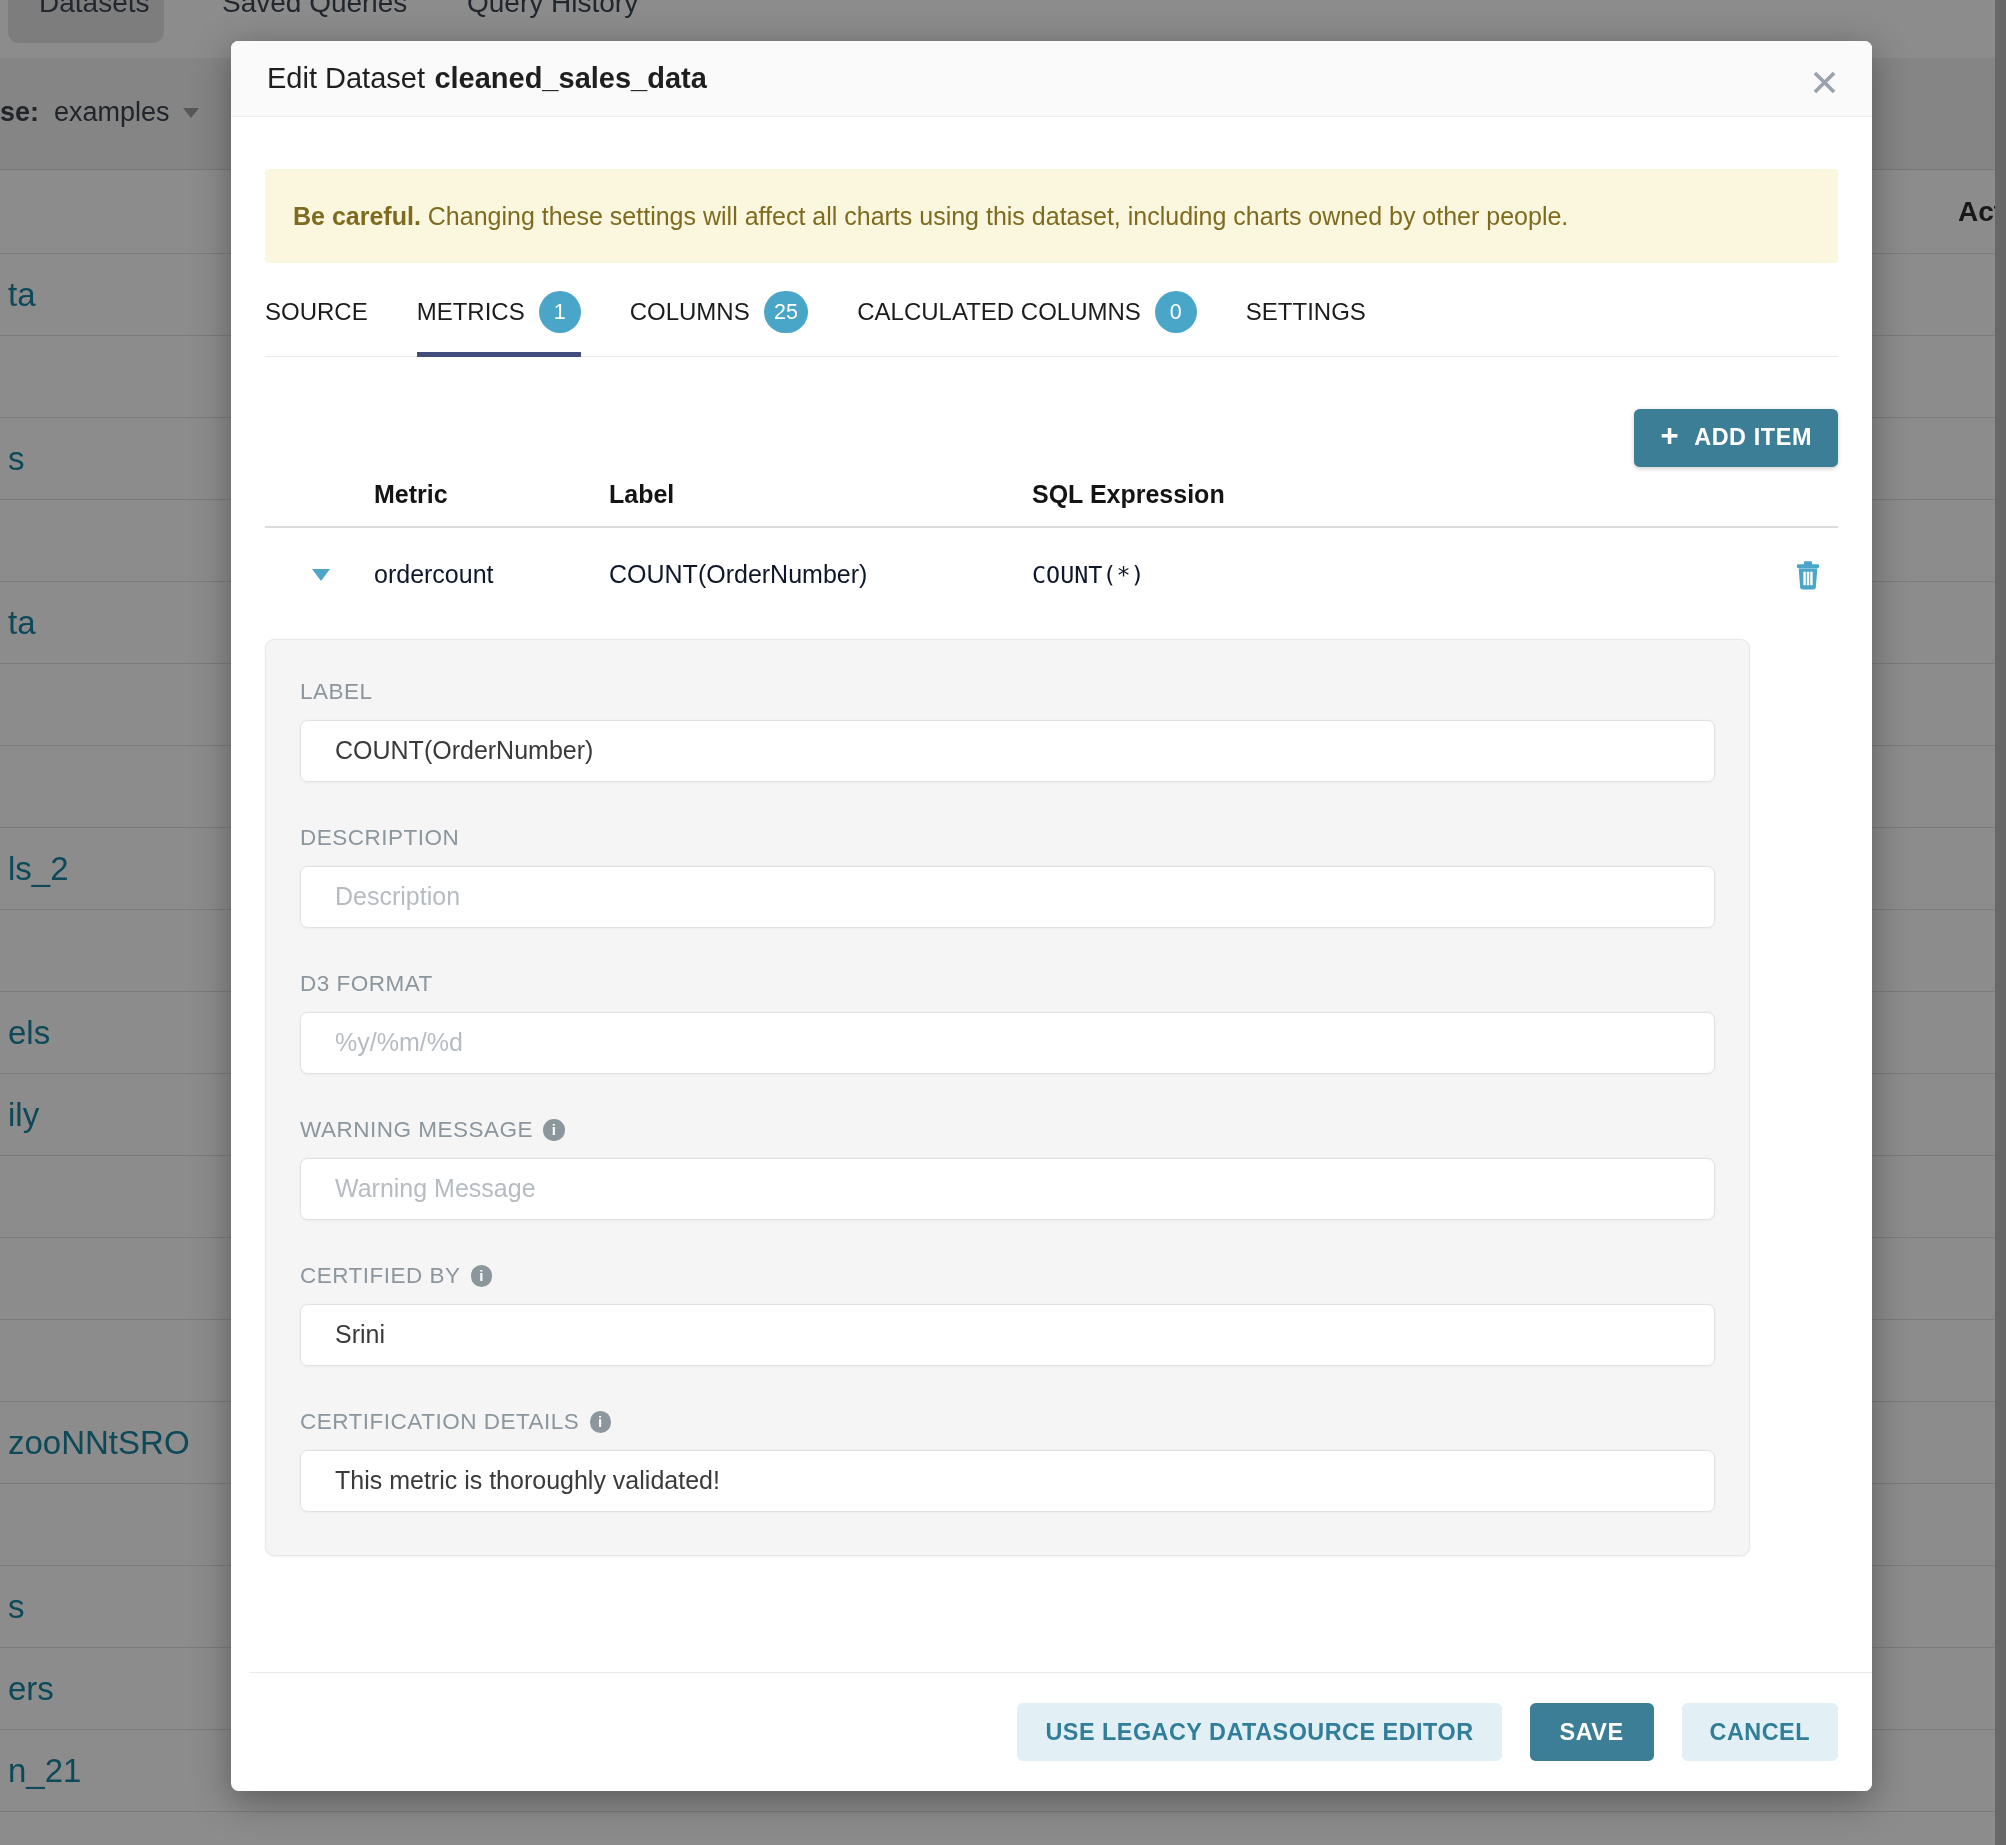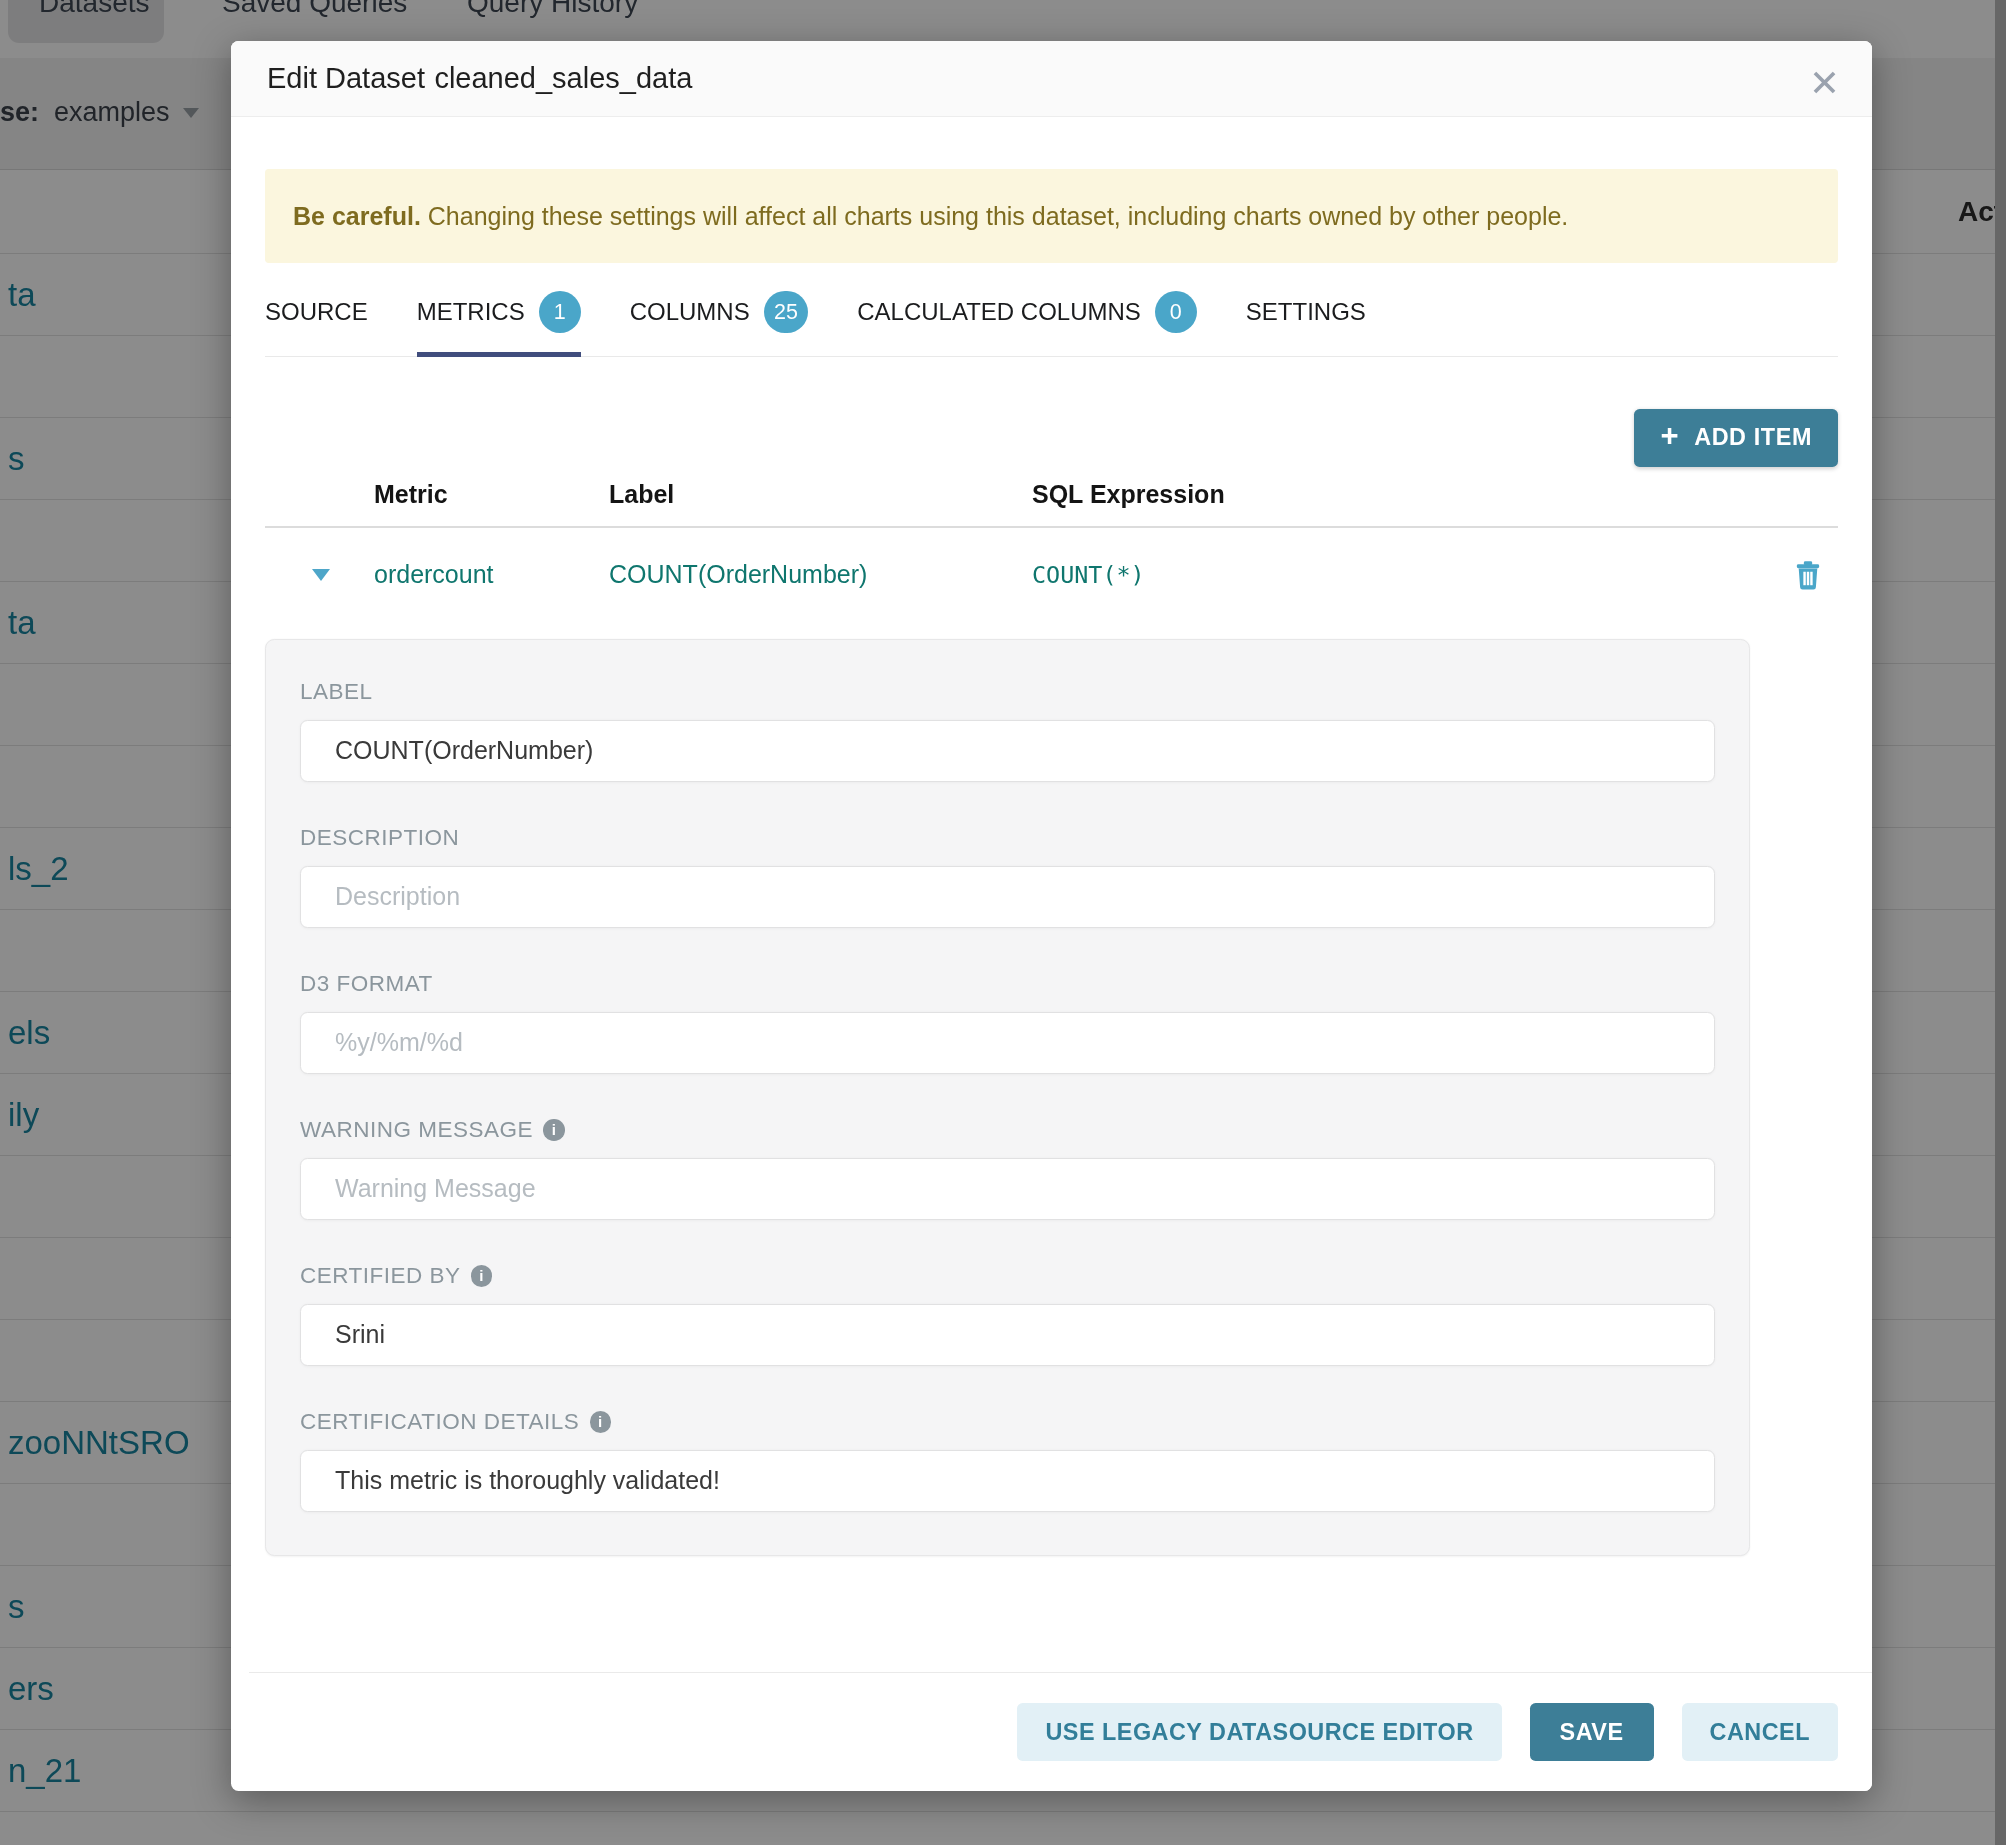--- a/index.html
+++ b/index.html
@@ -35,21 +35,21 @@
   .modal {
     position:absolute; left:231px; top:41px; width:1641px; height:1750px;
     background:#fff; border-radius:7.5px; z-index:20;
     box-shadow:0 9.4px 37px rgba(0,0,0,0.35);
   }
   .modal-header {
     height:76px; background:#fafafa; border-bottom:0.9px solid #ededed;
     border-radius:7.5px 7.5px 0 0; display:flex; align-items:center;
     padding:0 36px; font-size:29px; color:#1f1f1f;
   }
-  .title-name { font-weight:400; margin-left:9.4px; }
+  .title-name { font-weight:700; margin-left:9.4px; }
   .close-btn { position:absolute; top:24px; right:32px; font-size:37px; line-height:1; color:#9aa2ae; cursor:pointer; }
 
   .modal-body { padding:0 34px; }
   .banner {
     margin:52px 0 28px; background:#fbf6de; border-radius:3.7px;
     padding:29px 28px; font-size:25px; line-height:1.45; color:#7e6b1f;
   }
   .banner b { font-weight:700; }
 
   .tabs { display:flex; gap:49px; border-bottom:0.9px solid #e9e9e9; }
@@ -65,21 +65,21 @@
   .btn-add {
     height:58px; background:#3d7e97; color:#fff; border:none; border-radius:5.6px;
     font-size:23.4px; font-weight:600; letter-spacing:0.6px; padding:0 26px;
     display:flex; align-items:center; gap:15px; cursor:pointer;
     box-shadow:0 1.9px 4.7px rgba(0,0,0,0.18); font-family:inherit;
   }
   .plus { font-size:31px; font-weight:700; margin-top:-2.8px; }
 
   .mgrid { display:grid; grid-template-columns:89px 215px 403px 1fr 60px;gap:20px; }
   .mtable-head { margin-top:13px; padding-bottom:17px; border-bottom:2.8px solid #dcdcdc; font-size:25px; font-weight:700; color:#141414; }
-  .mtable-row { height:94px; align-items:center; font-size:25px; color:#0f766e; }
+  .mtable-row { height:94px; align-items:center; font-size:25px; color:#0f172a; }
   .row-caret {
     width:0; height:0; border-left:9.4px solid transparent; border-right:9.4px solid transparent;
     border-top:12px solid #4ea6c9; margin-left:47px; cursor:pointer; align-self:center;
   }
   .sql-cell { font-family:"DejaVu Sans Mono","Liberation Mono",monospace; font-size:23.4px; }
   .trash-btn { background:none; border:none; padding:0; cursor:pointer; justify-self:center; line-height:0; }
 
   .panel {
     margin-top:17px; width:calc(100% - 88px);
     background:#f5f5f6; border:0.9px solid #e7e7e8; border-radius:9.4px;

